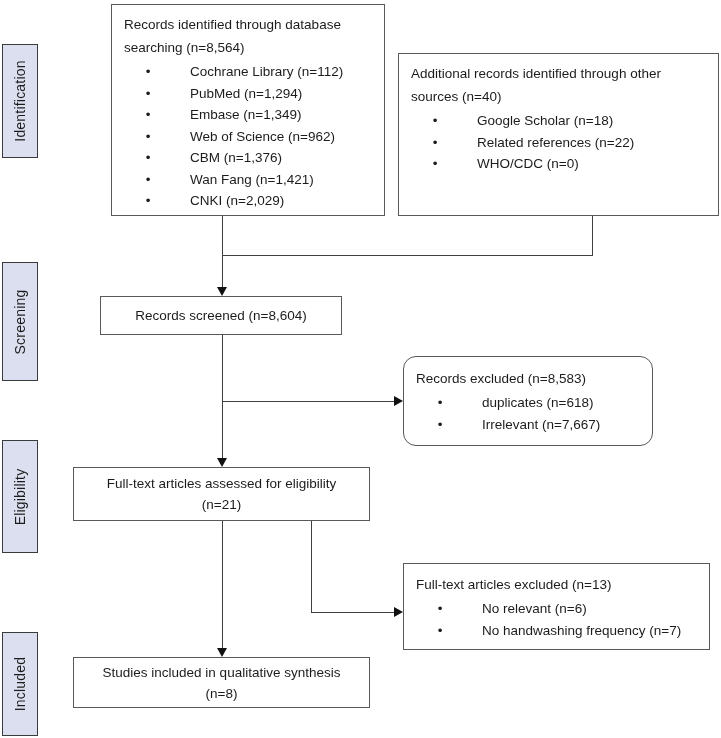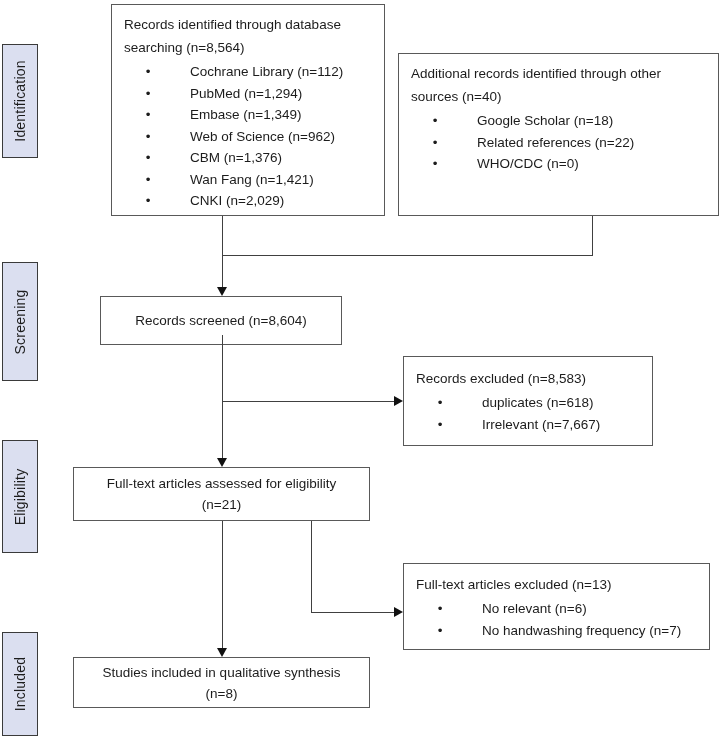--- a/index.html
+++ b/index.html
@@ -128,30 +128,30 @@
         <div class="bullet-row"><span class="dot">•</span><span class="btxt">Related references (n=22)</span></div>
         <div class="bullet-row"><span class="dot">•</span><span class="btxt">WHO/CDC (n=0)</span></div>
       </div>
   </div>
 
   <div class="vline" style="left:222px;top:216px;height:72px;"></div>
   <div class="vline" style="left:592px;top:216px;height:40px;"></div>
   <div class="hline" style="left:222px;top:255px;width:371px;"></div>
   <div class="arrow-down" style="left:217px;top:287px;"></div>
 
-  <div class="fbox center-box" style="left:100px;top:296px;width:242px;height:49px;">
+  <div class="fbox center-box" style="left:100px;top:296px;width:242px;height:39px;">
     <div>Records screened (n=8,604)</div>
   </div>
 
   <div class="vline" style="left:222px;top:335px;height:123px;"></div>
   <div class="arrow-down" style="left:217px;top:458px;"></div>
   <div class="hline" style="left:222px;top:401px;width:172px;"></div>
   <div class="arrow-right" style="left:394px;top:396px;"></div>
 
-  <div class="fbox" style="left:403px;top:356px;width:250px;height:90px;">
+  <div class="fbox" style="left:403px;top:356px;width:250px;height:90px;border-radius:13px;">
     <div class="title" style="padding-top:10px;">Records excluded (n=8,583)</div>
     <div>
         <div class="bullet-row"><span class="dot">•</span><span class="btxt">duplicates (n=618)</span></div>
         <div class="bullet-row"><span class="dot">•</span><span class="btxt">Irrelevant (n=7,667)</span></div>
       </div>
   </div>
 
   <div class="fbox center-box" style="left:73px;top:467px;width:297px;height:54px;">
     <div>Full-text articles assessed for eligibility</div>
     <div>(n=21)</div>

